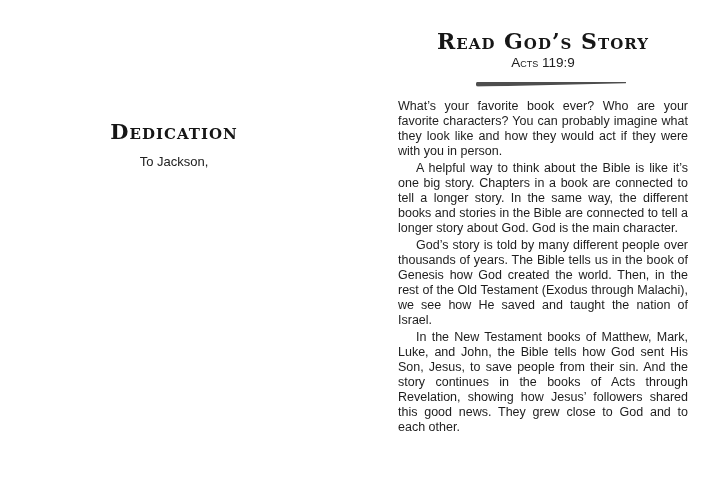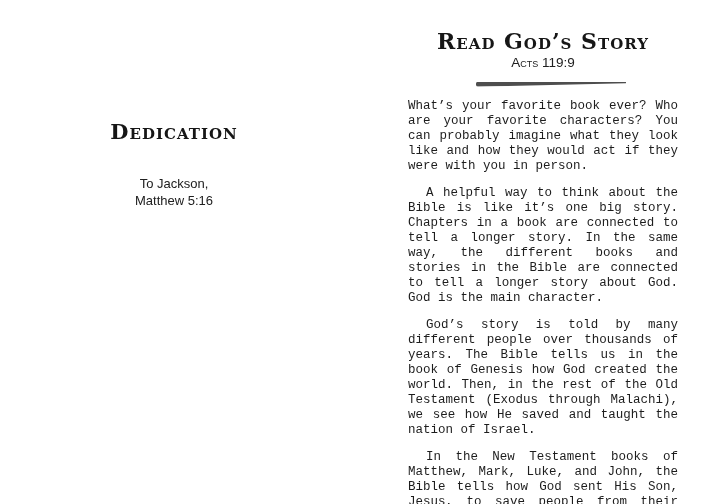--- a/index.html
+++ b/index.html
@@ -45,21 +45,21 @@
   }
   .left .display-title {
     font-size: 21px;
     line-height: 24px;
   }
   .right .display-title {
     font-size: 22px;
     line-height: 26px;
   }
   .dedication-lines {
-    margin-top: 32px;
+    margin-top: 10px;
     font-size: 13px;
     line-height: 16.5px;
     color: #202020;
   }
   .verse {
     margin-top: 13px;
     font-style: italic;
     font-size: 13px;
     line-height: 15.5px;
     color: #202020;
@@ -81,37 +81,35 @@
     border-radius: 2px;
   }
   .body-text {
     margin-top: 13px;
     text-align: justify;
     font-size: 12.5px;
     line-height: 15px;
     color: #1d1d1d;
   }
   .body-text p {
-    margin: 12px;
-    font-family: Liberation Mono, monospace;
+    margin: 2px;
   }
   .body-text p.ind {
     text-indent: 18px;
   }
 </style>
 </head>
 <body>
 
 <div class="spread">
 
   <section class="page left">
     <h2 class="display-title">Dedication</h2>
     <div class="dedication-lines">
       <div>To Jackson,</div>
-      <div>Matthew 5:16</div>
     </div>
   </section>
 
   <section class="page right">
     <h1 class="display-title">Read God’s Story</h1>
 
 
     <div class="verse-ref">Acts 119:9</div>
 
     <div class="divider"></div>

